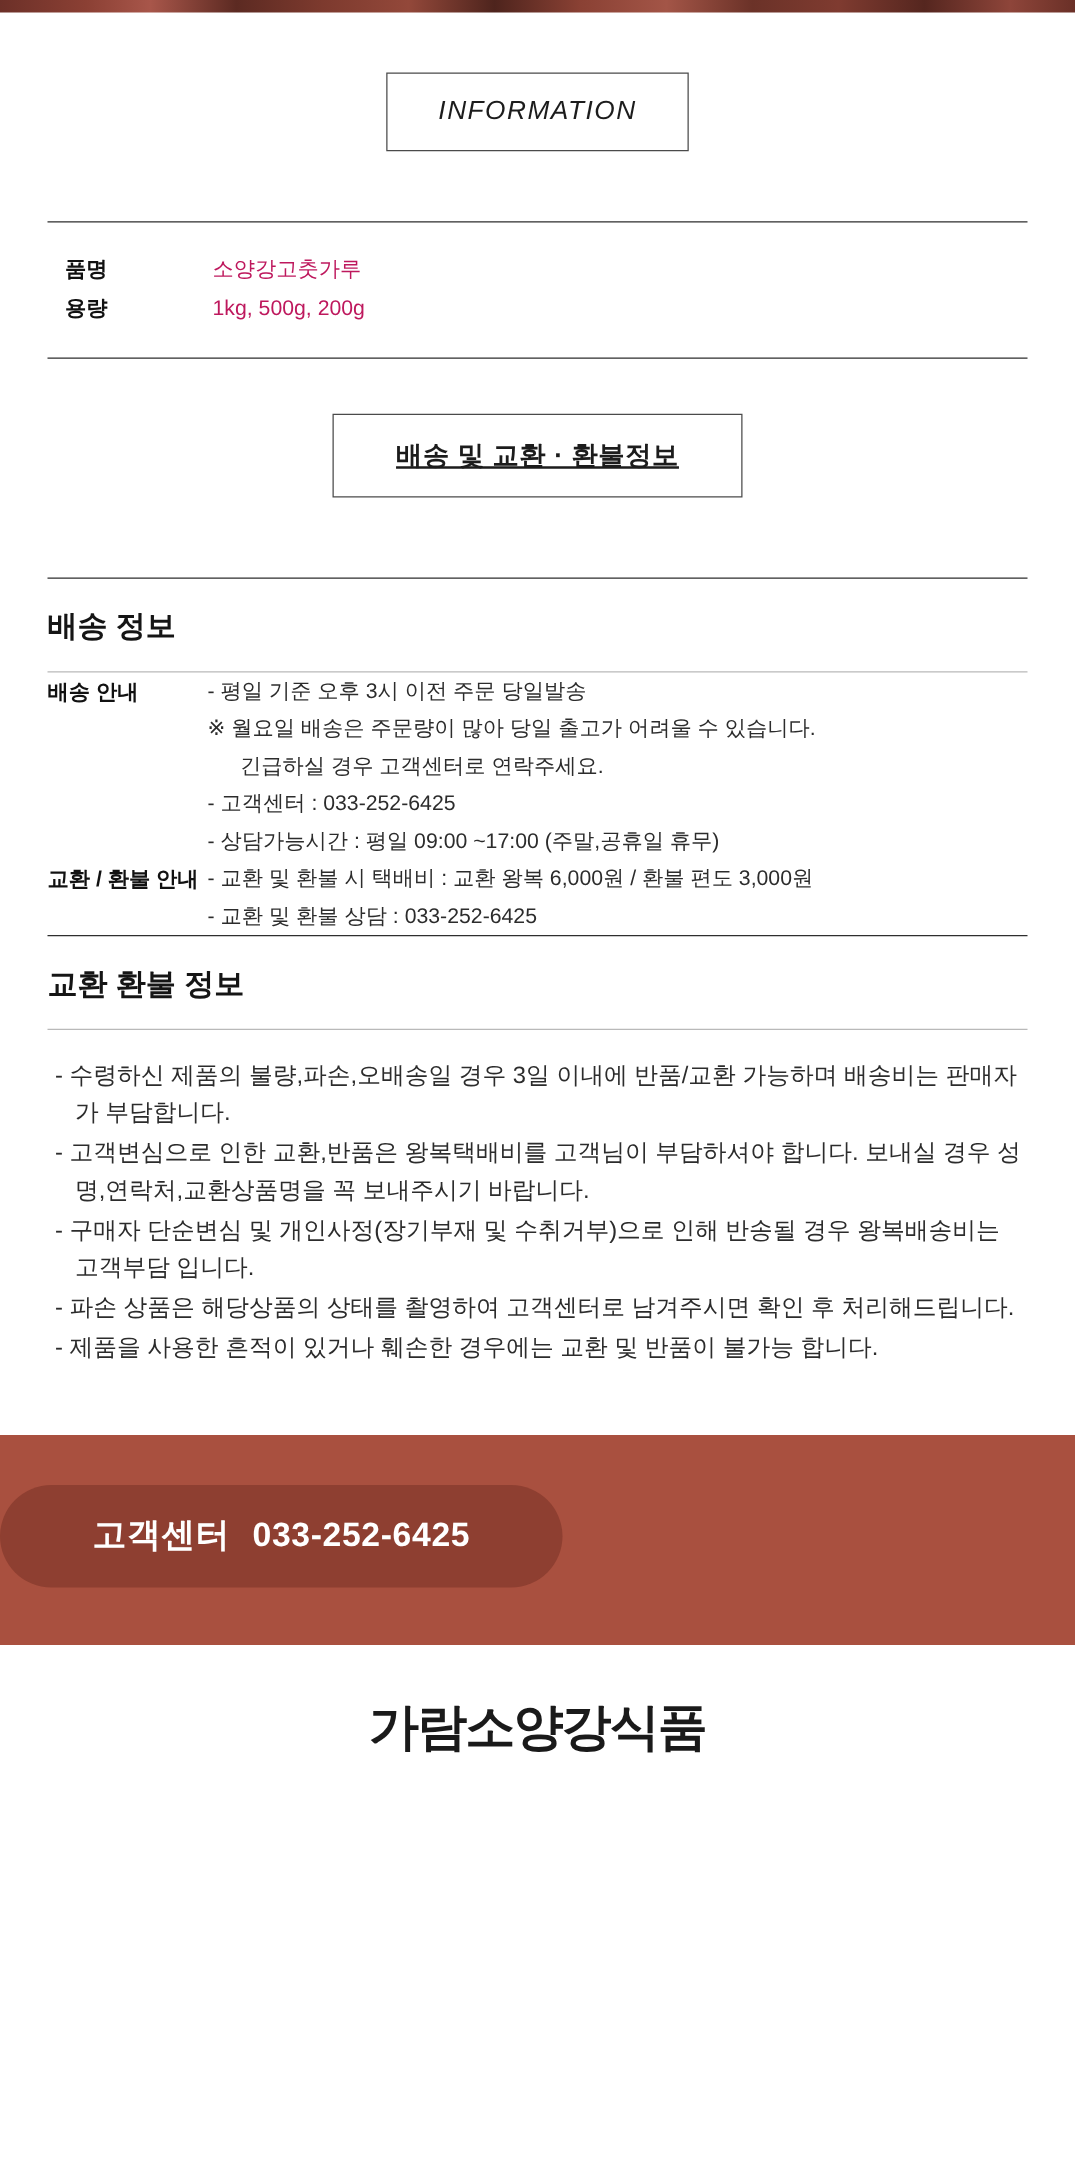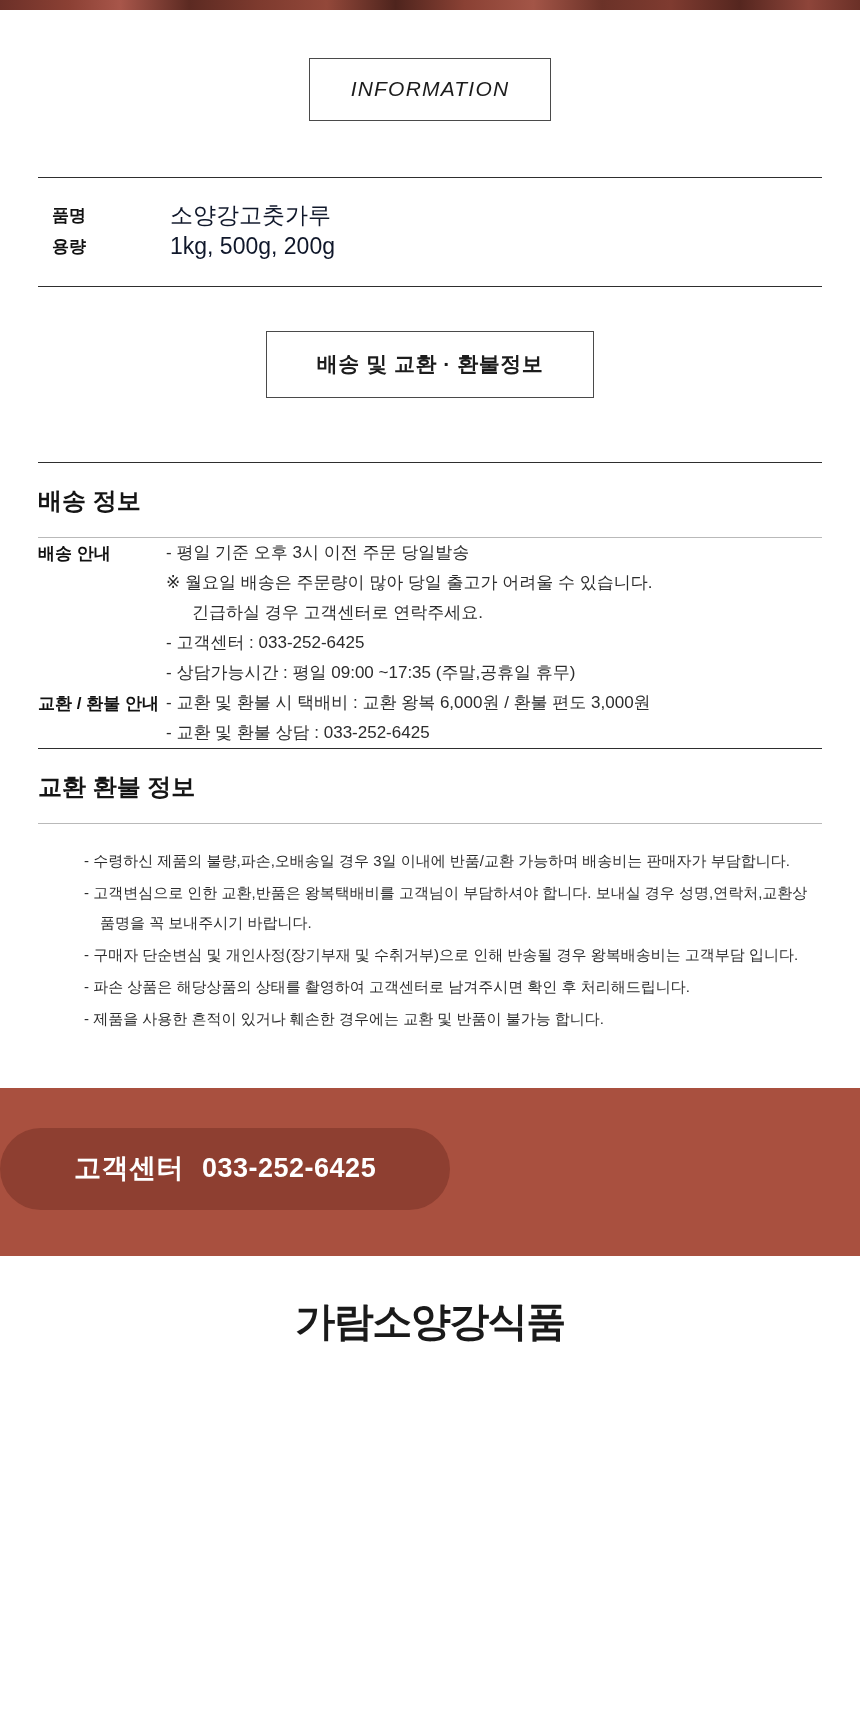--- a/index.html
+++ b/index.html
@@ -57,20 +57,21 @@
     font-size: 21px;
     letter-spacing: 1.2px;
     font-style: italic;
   }
   .box-title.delivery {
     margin-top: 44px;
     width: 328px;
     padding: 18px 0 19px;
     font-weight: bold;
     font-size: 21px;
+    text-decoration: underline;
   }
 
   
   .rule {
     border-top: 1px solid #2e2e2e;
   }
   .rule-light {
     border-top: 1px solid #b9b9b9;
   }
   .spec-table {
@@ -83,22 +84,22 @@
     padding: 0;
   }
   .spec-label {
     width: 118px;
     font-weight: bold;
     font-size: 17px;
     color: #111;
     line-height: 31px;
   }
   .spec-value {
-    font-size: 23px;
-    color: #0f172a;
+    font-size: 17px;
+    color: #be185d;
     line-height: 31px;
   }
   .spec-block {
     padding: 22px 0 24px 14px;
   }
 
   .section-gap-1 { height: 56px; }
   .section-gap-2 { height: 64px; }
 
   
@@ -133,27 +134,26 @@
   .row-pad-b { padding: 6px 0 22px 10px; }
   .indent-1 { padding-left: 26px; display: block; }
 
   
   .policy-list {
     list-style: none;
     margin: 0;
     padding: 22px 0 28px 6px;
   }
   .policy-list li {
-    font-size: 15px;
+    font-size: 19px;
     color: #2c2c2c;
     line-height: 30px;
     padding-left: 16px;
     text-indent: -16px;
     margin-bottom: 2px;
-    margin-left: 40px;
   }
 
   
   .footer {
     margin-top: 24px;
     background: #a9503f;
     padding: 40px 0 46px;
     text-align: left;
   }
   .cs-pill {
@@ -222,21 +222,21 @@
 
     <table class="info-rows">
       <tbody>
           <tr>
         <td class="lbl row-pad-a">배송 안내</td>
         <td class="val row-pad-a">
           <span>- 평일 기준 오후 3시 이전 주문 당일발송</span><br>
           <span>※ 월요일 배송은 주문량이 많아 당일 출고가 어려울 수 있습니다.</span><br>
           <span class="indent-1">긴급하실 경우 고객센터로 연락주세요.</span>
           <span>- 고객센터 : 033-252-6425</span><br>
-          <span>- 상담가능시간 : 평일 09:00 ~17:35 (주말,공휴일 휴무)</span>
+          <span>- 상담가능시간 : 평일 09:00 ~17:00 (주말,공휴일 휴무)</span>
         </td>
       </tr>
       <tr>
         <td class="lbl row-pad-b">교환 / 환불 안내</td>
         <td class="val row-pad-b">
           <span>- 교환 및 환불 시 택배비 : 교환 왕복 6,000원 / 환불 편도 3,000원</span><br>
           <span>- 교환 및 환불 상담 : 033-252-6425</span>
         </td>
       </tr>
     </tbody>

